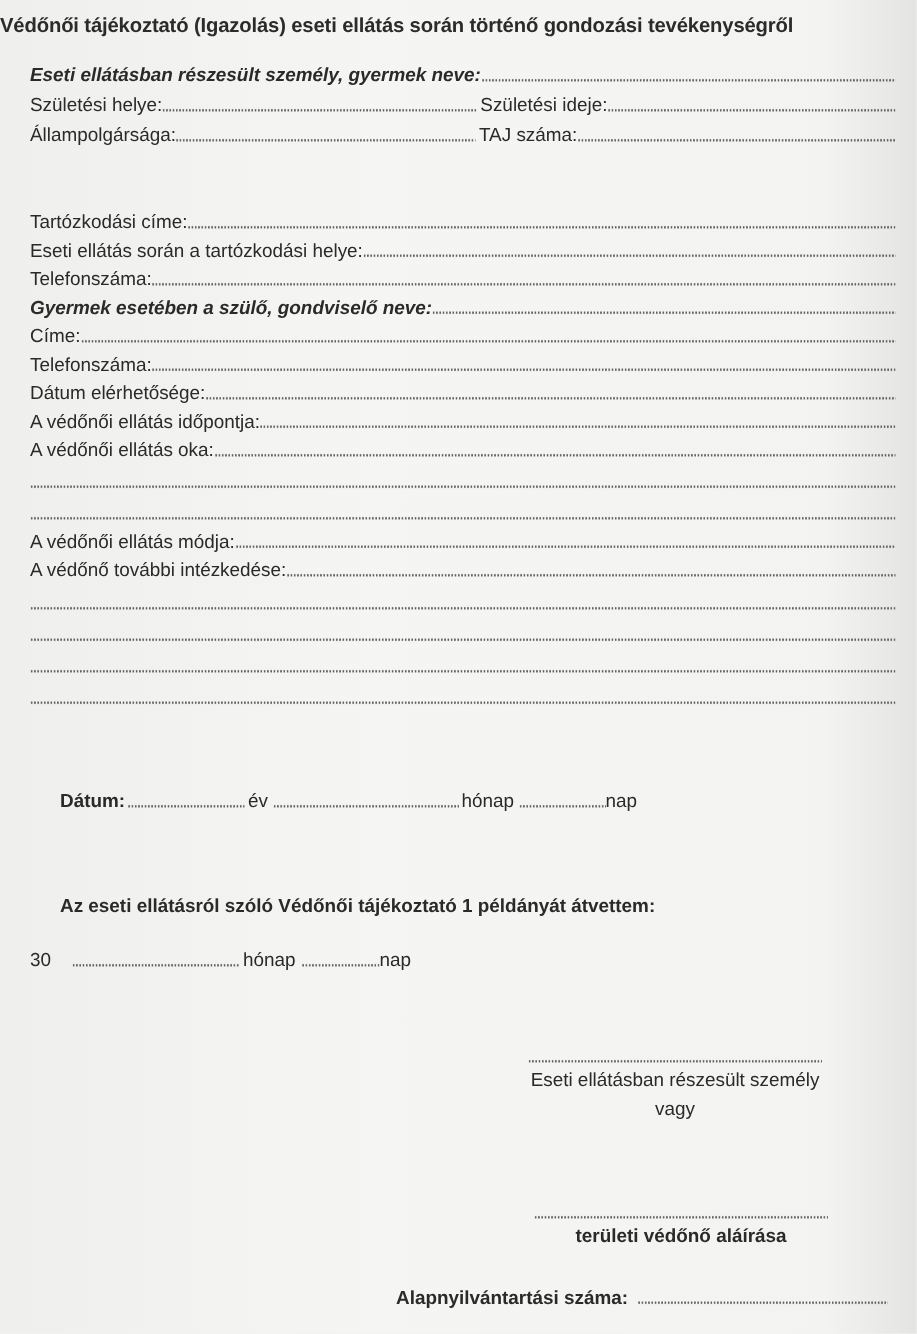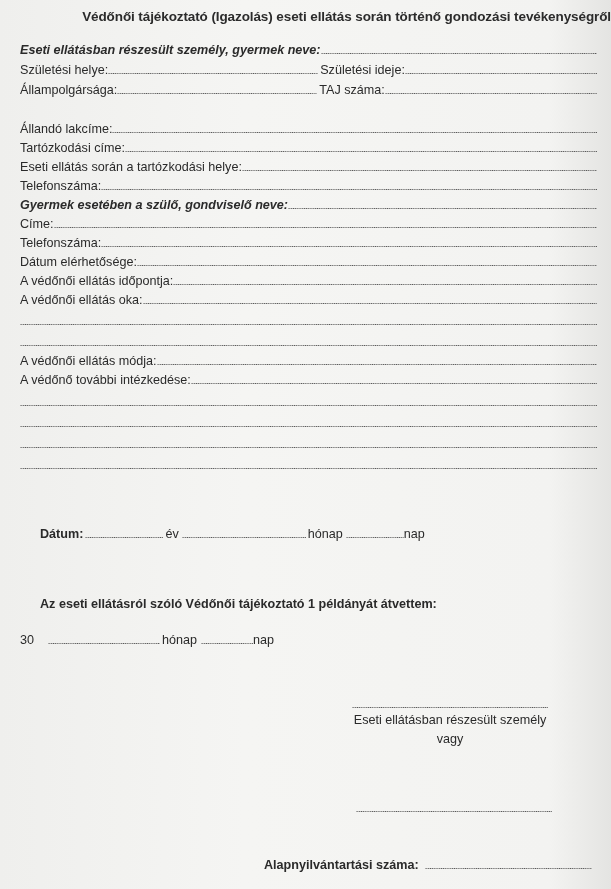--- a/index.html
+++ b/index.html
@@ -9,21 +9,21 @@
     font-family: "Liberation Sans", sans-serif;
     color: #2a2a2a;
     position: relative;
   }
   .page {
     position: absolute; left: 0; top: 0; width: 611px; height: 889px;
     background: linear-gradient(90deg, #efefed 0%, #f5f5f3 40%, #f3f3f1 90%, #e4e4e2 100%);
   }
   .title {
     position: absolute; left: 0; top: 9px; width: 611px;
-    text-align: right; font-weight: bold; font-size: 13.5px; color: #2b2b2b;
+    text-align: left; font-weight: bold; font-size: 13.5px; color: #2b2b2b;
     letter-spacing: -0.1px;
   }
   .row {
     position: absolute; left: 20px; width: 577px; height: 18px;
     display: flex; align-items: flex-end;
     font-size: 12.6px; line-height: 15px; white-space: nowrap;
   }
   .row .lbl { flex: 0 0 auto; }
   .row .lbl.bi { font-weight: bold; font-style: italic; }
   .row .lbl.b { font-weight: bold; margin-left: 20px; }
@@ -66,24 +66,20 @@
   </div>
 
   <div class="row" style="top:80px">
     <span class="lbl">Állampolgársága:</span>
     <span class="fill fixed" style="width:200px"></span>
     <span class="lbl mid">TAJ száma:</span>
     <span class="fill"></span>
   </div>
 
 
-  <div class="row" style="top:119px">
-    <span class="lbl">Állandó lakcíme:</span>
-    <span class="fill"></span>
-  </div>
 
   <div class="row" style="top:138px">
     <span class="lbl">Tartózkodási címe:</span>
     <span class="fill"></span>
   </div>
 
   <div class="row" style="top:157px">
     <span class="lbl">Eseti ellátás során a tartózkodási helye:</span>
     <span class="fill"></span>
   </div>
@@ -175,20 +171,21 @@
     <span class="lbl">nap</span>
   </div>
 
   <div class="sig-block" style="left:352px; top:706px; width:196px">
     <div class="sig-line"></div>
     <div>Eseti ellátásban részesült személy vagy</div>
   </div>
 
   <div class="sig-block" style="left:356px; top:810px; width:196px">
     <div class="sig-line"></div>
+    <div class="bold">területi védőnő aláírása</div>
   </div>
 
   <div class="row" style="top:855px; left:244px; width:348px">
     <span class="lbl b">Alapnyilvántartási száma:</span>
     <span class="fill" style="margin-left:6px"></span>
   </div>
 
 </div>
 
 </body></html>

